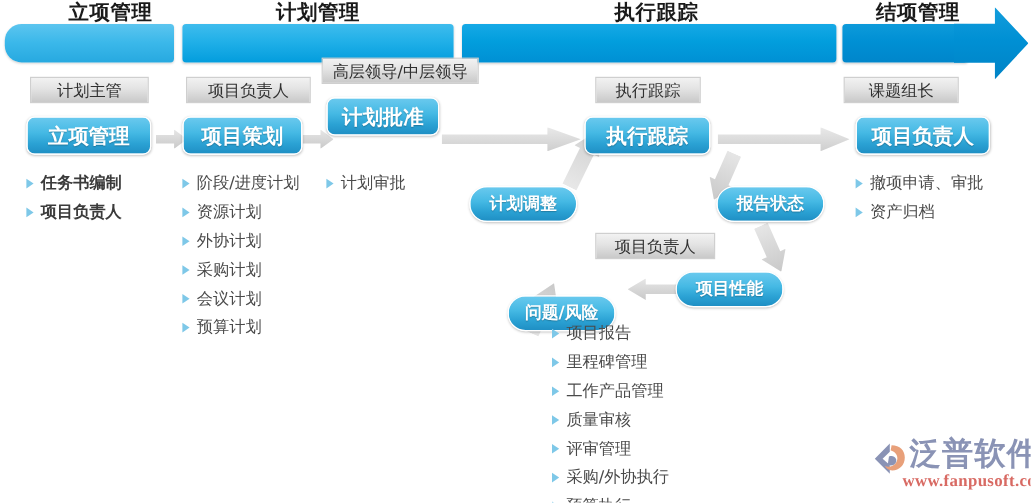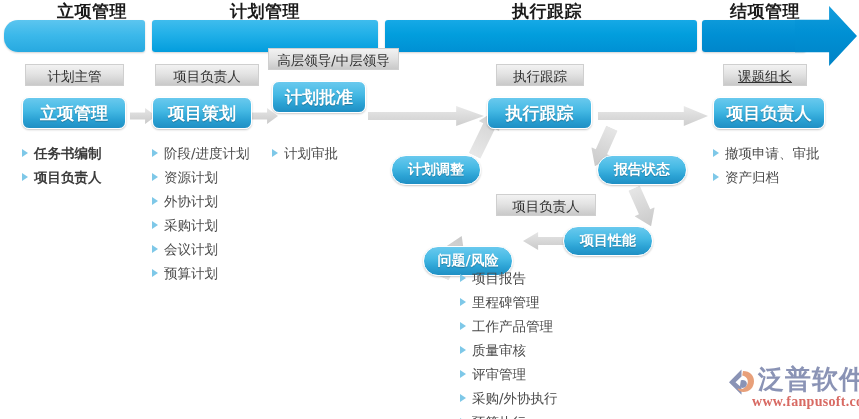--- a/index.html
+++ b/index.html
@@ -167,21 +167,21 @@
   <div class="banner-seg seg1"></div>
   <div class="banner-seg seg2"></div>
   <div class="banner-seg seg3"></div>
   <div class="banner-seg seg4"></div>
   <div class="banner-head"></div>
 
   <div class="role-chip" style="left:25px; top:64px; width:99px;">计划主管</div>
   <div class="role-chip" style="left:155px; top:64px; width:104px;">项目负责人</div>
   <div class="role-chip" style="left:268px; top:48px; width:131px;">高层领导/中层领导</div>
   <div class="role-chip" style="left:496px; top:64px; width:88px;">执行跟踪</div>
-  <div class="role-chip" style="left:723px; top:64px; width:84px;text-decoration:underline;">课题组长</div>
+  <div class="role-chip" style="left:703px; top:64px; width:96px;">课题组长</div>
   <div class="role-chip" style="left:496px; top:194px; width:100px;">项目负责人</div>
 
   <div style="position:absolute;left:130px;top:108px;width:26px;height:16px;
               background:linear-gradient(180deg,#e6e6e6,#c9c9c9);
               clip-path:polygon(0% 28%,58% 28%,58% 0%,100% 50%,58% 100%,58% 72%,0% 72%);"></div>
 
   <div style="position:absolute;left:252px;top:108px;width:26px;height:16px;
               background:linear-gradient(180deg,#e6e6e6,#c9c9c9);
               clip-path:polygon(0% 28%,58% 28%,58% 0%,100% 50%,58% 100%,58% 72%,0% 72%);"></div>
 

